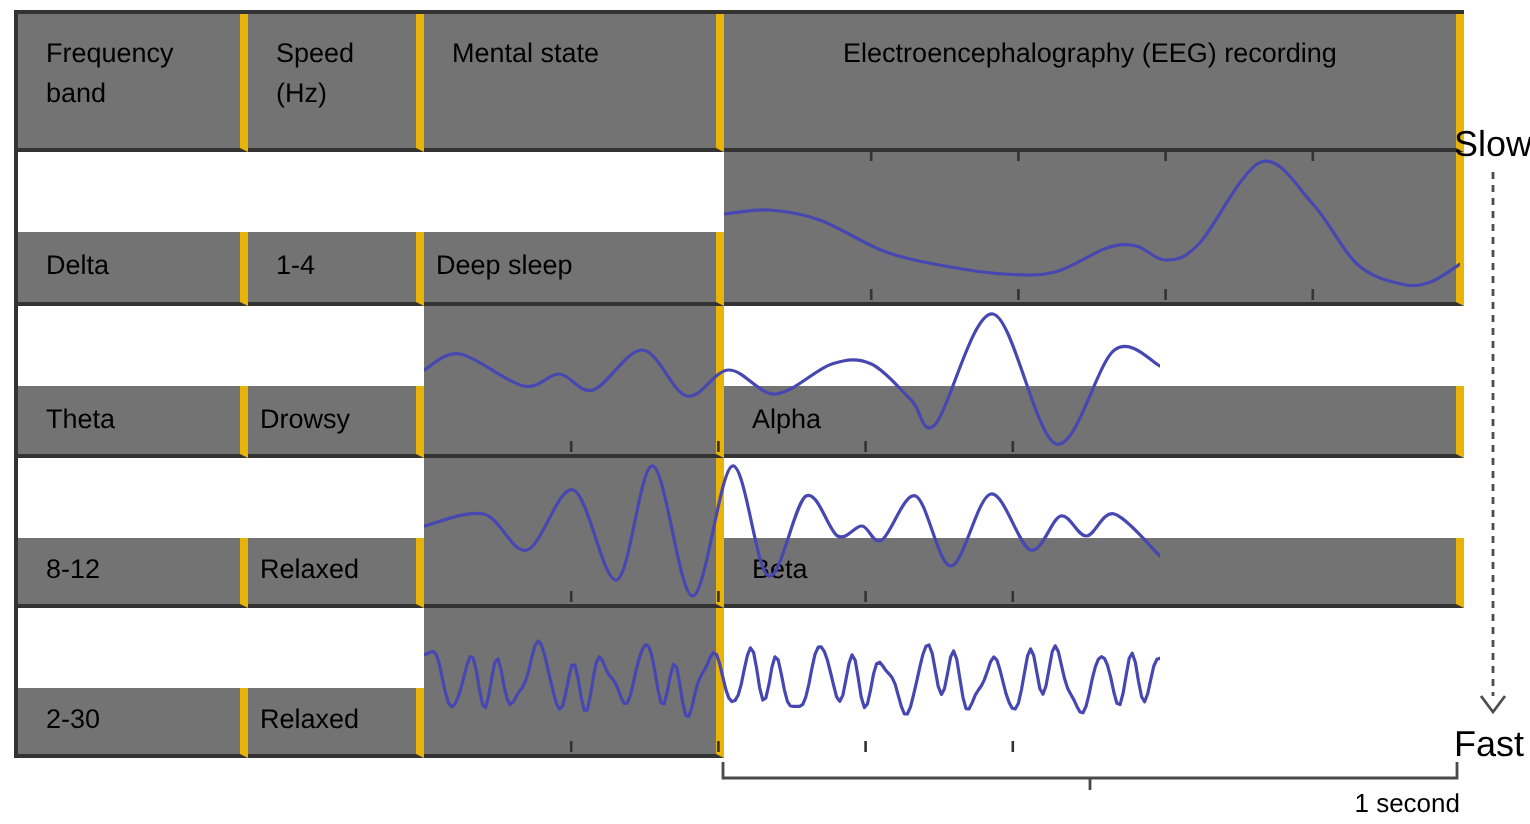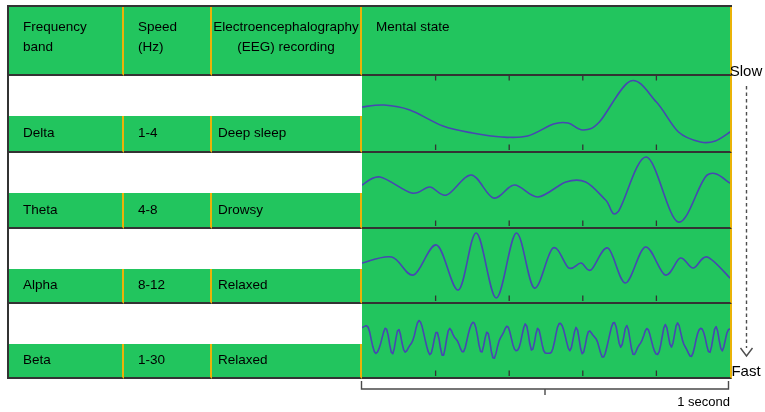--- a/index.html
+++ b/index.html
@@ -2,48 +2,48 @@
 <html style="--wave: #4747b2;"><head>
 <meta charset="utf-8">
 <style>
   html,body{margin:0;padding:0;background:#ffffff;}
   .page{position:relative;width:765px;height:412px;background:#fff;
         font-family:"Liberation Sans", sans-serif;color:#000;overflow:hidden;}
   .tbl{position:absolute;left:7px;top:5px;display:grid;
        grid-template-columns:115px 88px 150px 370px;
        grid-template-rows:69px 77px 76px 75px 75px;
        border-top:2px solid #333;border-left:2px solid #333;box-sizing:content-box;}
-  .cell{border-right:2px solid #eab308;border-bottom:2px solid #333;box-sizing:border-box;
-        font-size:13.5px;line-height:1.5;background:#22c55e;}
+  .cell{border-right:4px solid #eab308;border-bottom:2px solid #333;box-sizing:border-box;
+        font-size:13.5px;line-height:1.5;background:#737373;}
   .hcell{padding:10px 8px 0 14px;}
   .hcell.center{padding-left:0;padding-right:0;text-align:center;}
   .dcell{display:flex;align-items:center;padding-left:14px;margin-top:40px;}
   .dcell.state{padding-left:6px;}
   .wavecell{position:relative;padding:0;}
   .wavecell svg{position:absolute;left:0;top:0;display:block;}
   .wavepath{fill:none;stroke:var(--wave,#4747b2);stroke-width:1.6;
             stroke-linecap:round;stroke-linejoin:round;}
   .tick{stroke:#333;stroke-width:1.3;}
-  .sidelabel{position:absolute;width:38px;text-align:center;font-size:15px;
+  .sidelabel{position:absolute;width:38px;font-size:18px;
              font-weight:500;color:#000;}
   .bracketlabel{position:absolute;left:360px;width:370px;top:394px;text-align:right;
                 font-size:13px;font-weight:500;}
   .arrowsvg,.bracketsvg{position:absolute;overflow:visible;}
 </style>
 </head>
 <body>
 
 <div class="page">
 
   <div class="tbl">
 
     <div class="cell hcell">Frequency band</div>
     <div class="cell hcell">Speed (Hz)</div>
+    <div class="cell hcell">Mental state</div>
     <div class="cell hcell center">Electroencephalography (EEG) recording</div>
-    <div class="cell hcell">Mental state</div>
 
     <div class="cell dcell">Delta</div>
     <div class="cell dcell">1-4</div>
     <div class="cell dcell state">Deep sleep</div>
     <div class="cell wavecell">
       <svg width="368" height="75" viewBox="0 0 368 75">
           <g class="ticks">
             <line x1="73.60000000000001" x2="73.60000000000001" y1="74" y2="68.5" class="tick"></line>
             <line x1="73.60000000000001" x2="73.60000000000001" y1="0" y2="4.5" class="tick"></line>
             <line x1="147.20000000000002" x2="147.20000000000002" y1="74" y2="68.5" class="tick"></line>
@@ -51,21 +51,20 @@
             <line x1="220.79999999999998" x2="220.79999999999998" y1="74" y2="68.5" class="tick"></line>
             <line x1="220.79999999999998" x2="220.79999999999998" y1="0" y2="4.5" class="tick"></line>
             <line x1="294.40000000000003" x2="294.40000000000003" y1="74" y2="68.5" class="tick"></line>
             <line x1="294.40000000000003" x2="294.40000000000003" y1="0" y2="4.5" class="tick"></line>
           </g>
           <path class="wavepath" d="M0.0,31.0C3.7,30.7 14.1,28.5 22.1,29.0C30.1,29.5 38.0,30.5 47.8,34.0C57.7,37.5 70.5,46.2 81.0,50.0C91.4,53.8 100.6,55.2 110.4,57.0C120.2,58.8 130.6,60.5 139.8,61.0C149.0,61.5 157.0,62.2 165.6,60.0C174.2,57.8 184.6,50.2 191.4,48.0C198.1,45.8 201.2,46.0 206.1,47.0C211.0,48.0 215.6,54.2 220.8,54.0C226.0,53.8 229.4,54.2 237.4,46.0C245.3,37.8 259.1,8.3 268.6,5.0C278.1,1.7 286.4,17.5 294.4,26.0C302.4,34.5 309.1,49.3 316.5,56.0C323.8,62.7 332.4,64.5 338.6,66.0C344.7,67.5 348.4,66.7 353.3,65.0C358.2,63.3 365.5,57.5 368.0,56.0"></path>
         </svg>
     </div>
 
     <div class="cell dcell">Theta</div>
-    <div class="cell dcell">4-8</div>
     <div class="cell dcell state">Drowsy</div>
     <div class="cell wavecell">
       <svg width="368" height="74" viewBox="0 0 368 74">
           <g class="ticks">
             <line x1="73.60000000000001" x2="73.60000000000001" y1="73" y2="67.5" class="tick"></line>
             <line x1="147.20000000000002" x2="147.20000000000002" y1="73" y2="67.5" class="tick"></line>
             <line x1="220.79999999999998" x2="220.79999999999998" y1="73" y2="67.5" class="tick"></line>
             <line x1="294.40000000000003" x2="294.40000000000003" y1="73" y2="67.5" class="tick"></line>
           </g>
           <path class="wavepath" d="M0.0,32.0C3.0,30.7 9.8,22.7 18.0,24.0C26.3,25.3 41.4,38.3 49.7,40.0C58.0,41.7 61.9,33.7 67.7,34.0C73.5,34.3 77.7,44.0 84.6,42.0C91.6,40.0 101.5,21.5 109.3,22.0C117.1,22.5 124.2,43.3 131.4,45.0C138.6,46.7 144.9,32.2 152.4,32.0C159.8,31.8 167.3,44.5 175.9,44.0C184.5,43.5 195.9,31.5 203.9,29.0C211.8,26.5 217.1,26.0 223.7,29.0C230.4,32.0 238.3,42.0 243.6,47.0C249.0,52.0 249.0,66.2 255.8,59.0C262.6,51.8 274.4,2.3 284.5,4.0C294.5,5.7 306.0,66.0 316.1,69.0C326.2,72.0 336.5,28.5 345.2,22.0C353.8,15.5 364.2,28.7 368.0,30.0"></path>
@@ -81,21 +80,21 @@
             <line x1="73.60000000000001" x2="73.60000000000001" y1="72" y2="66.5" class="tick"></line>
             <line x1="147.20000000000002" x2="147.20000000000002" y1="72" y2="66.5" class="tick"></line>
             <line x1="220.79999999999998" x2="220.79999999999998" y1="72" y2="66.5" class="tick"></line>
             <line x1="294.40000000000003" x2="294.40000000000003" y1="72" y2="66.5" class="tick"></line>
           </g>
           <path class="wavepath" d="M0.0,34.0C5.0,33.0 21.2,26.0 29.8,28.0C38.4,30.0 44.0,48.0 51.5,46.0C59.0,44.0 67.2,13.5 74.7,16.0C82.2,18.5 89.8,63.0 96.4,61.0C103.0,59.0 108.1,2.7 114.4,4.0C120.8,5.3 127.7,69.0 134.3,69.0C140.9,69.0 147.9,5.7 154.2,4.0C160.5,2.3 166.1,56.5 172.2,59.0C178.4,61.5 185.2,22.3 191.0,19.0C196.8,15.7 202.2,36.5 206.8,39.0C211.5,41.5 215.3,33.7 219.0,34.0C222.6,34.3 224.4,43.5 228.9,41.0C233.4,38.5 240.1,16.8 245.8,19.0C251.6,21.2 257.2,54.2 263.5,54.0C269.7,53.8 276.7,19.3 283.4,18.0C290.0,16.7 297.4,44.2 303.2,46.0C309.1,47.8 313.7,30.2 318.3,29.0C323.0,27.8 326.7,39.2 331.2,39.0C335.7,38.8 339.1,26.3 345.2,28.0C351.3,29.7 364.2,45.5 368.0,49.0"></path>
         </svg>
     </div>
 
     <div class="cell dcell">Beta</div>
-    <div class="cell dcell">1-30</div>
+    <div class="cell dcell">2-30</div>
     <div class="cell dcell state">Relaxed</div>
     <div class="cell wavecell">
       <svg width="368" height="73" viewBox="0 0 368 73">
           <g class="ticks">
             <line x1="73.60000000000001" x2="73.60000000000001" y1="72" y2="66.5" class="tick"></line>
             <line x1="147.20000000000002" x2="147.20000000000002" y1="72" y2="66.5" class="tick"></line>
             <line x1="220.79999999999998" x2="220.79999999999998" y1="72" y2="66.5" class="tick"></line>
             <line x1="294.40000000000003" x2="294.40000000000003" y1="72" y2="66.5" class="tick"></line>
           </g>
           <path class="wavepath" d="M0.0,23.4L1.5,22.9L3.1,22.1L4.6,21.7L6.2,23.4L7.7,28.1L9.2,35.3L10.8,42.6L12.3,47.6L13.9,49.4L15.4,48.2L16.9,44.9L18.5,40.1L20.0,34.1L21.6,28.1L23.1,24.3L24.6,25.1L26.2,31.4L27.7,40.7L29.3,48.3L30.8,49.8L32.3,44.2L33.9,34.7L35.4,27.1L37.0,25.5L38.5,30.6L40.0,38.8L41.6,45.6L43.1,48.2L44.7,46.9L46.2,44.1L47.7,41.6L49.3,39.5L50.8,36.4L52.4,31.2L53.9,24.6L55.4,19.0L57.0,16.5L58.5,18.0L60.1,22.6L61.6,28.9L63.1,35.6L64.7,42.2L66.2,47.7L67.7,50.6L69.3,49.1L70.8,43.0L72.4,34.7L73.9,28.6L75.4,28.5L77.0,34.9L78.5,44.3L80.1,51.1L81.6,51.1L83.1,44.3L84.7,34.5L86.2,26.9L87.8,24.4L89.3,26.4L90.8,30.1L92.4,33.2L93.9,35.1L95.5,37.1L97.0,40.5L98.5,44.7L100.1,47.7L101.6,47.6L103.2,43.7L104.7,37.3L106.2,30.4L107.8,24.5L109.3,20.4L110.9,18.3L112.4,19.2L113.9,23.8L115.5,31.9L117.0,41.1L118.6,47.5L120.1,47.9L121.6,42.0L123.2,33.6L124.7,28.2L126.3,29.6L127.8,37.3L129.3,47.2L130.9,53.8L132.4,54.3L134.0,49.5L135.5,42.7L137.0,37.2L138.6,33.7L140.1,31.2L141.7,28.1L143.2,24.5L144.7,22.3L146.3,23.3L147.8,27.8L149.4,34.4L150.9,40.7L152.4,45.0L154.0,46.8L155.5,46.3L157.1,43.5L158.6,38.2L160.1,30.8L161.7,23.7L163.2,19.9L164.8,22.2L166.3,30.1L167.8,39.8L169.4,46.0L170.9,45.1L172.5,38.1L174.0,29.4L175.5,24.4L177.1,26.0L178.6,32.8L180.2,40.9L181.7,46.7L183.2,49.0L184.8,49.2L186.3,49.2L187.8,49.2L189.4,48.2L190.9,44.5L192.5,37.8L194.0,29.9L195.5,23.2L197.1,19.6L198.6,19.4L200.2,21.8L201.7,26.1L203.2,32.0L204.8,38.6L206.3,44.4L207.9,46.7L209.4,43.7L210.9,36.1L212.5,27.7L214.0,23.4L215.6,26.2L217.1,34.9L218.6,44.5L220.2,49.8L221.7,48.0L223.3,40.9L224.8,32.8L226.3,27.8L227.9,27.1L229.4,29.0L231.0,31.3L232.5,32.9L234.0,34.7L235.6,38.2L237.1,43.6L238.7,49.3L240.2,53.0L241.7,53.0L243.3,49.3L244.8,43.3L246.4,36.4L247.9,29.6L249.4,23.4L251.0,19.1L252.5,18.5L254.1,22.7L255.6,30.9L257.1,39.2L258.7,43.2L260.2,40.5L261.8,32.6L263.3,24.5L264.8,21.5L266.4,25.7L267.9,35.1L269.5,44.8L271.0,50.3L272.5,50.5L274.1,47.3L275.6,43.6L277.2,41.0L278.7,38.9L280.2,35.8L281.8,31.4L283.3,26.8L284.9,24.5L286.4,25.9L287.9,30.6L289.5,36.9L291.0,42.8L292.6,47.4L294.1,50.1L295.6,50.5L297.2,47.6L298.7,41.0L300.3,32.0L301.8,23.8L303.3,20.5L304.9,23.9L306.4,32.1L307.9,40.2L309.5,43.1L311.0,38.9L312.6,30.1L314.1,21.9L315.6,18.9L317.2,21.9L318.7,28.6L320.3,35.4L321.8,40.1L323.3,43.0L324.9,45.8L326.4,49.1L328.0,52.0L329.5,52.4L331.0,49.2L332.6,42.8L334.1,35.5L335.7,29.3L337.2,25.6L338.7,24.3L340.3,25.3L341.8,28.8L343.4,34.8L344.9,42.0L346.4,47.6L348.0,48.3L349.5,42.9L351.1,33.5L352.6,25.1L354.1,22.6L355.7,27.3L357.2,36.4L358.8,44.4L360.3,46.9L361.8,43.0L363.4,35.7L364.9,29.0L366.5,25.6L368.0,25.1"></path>

